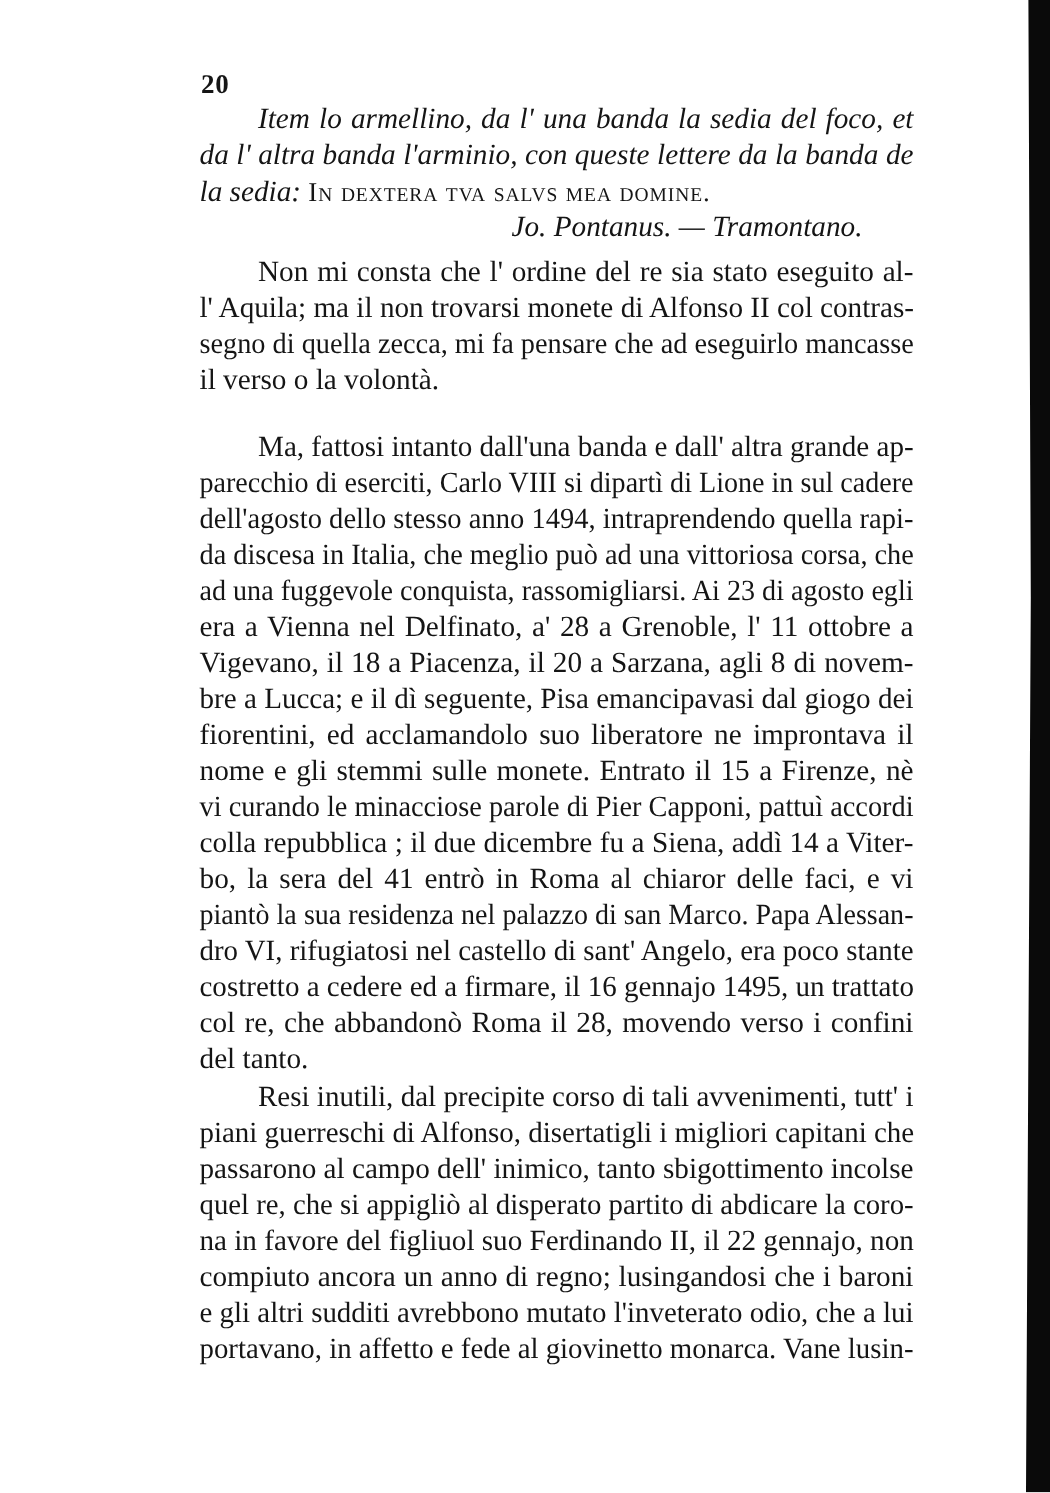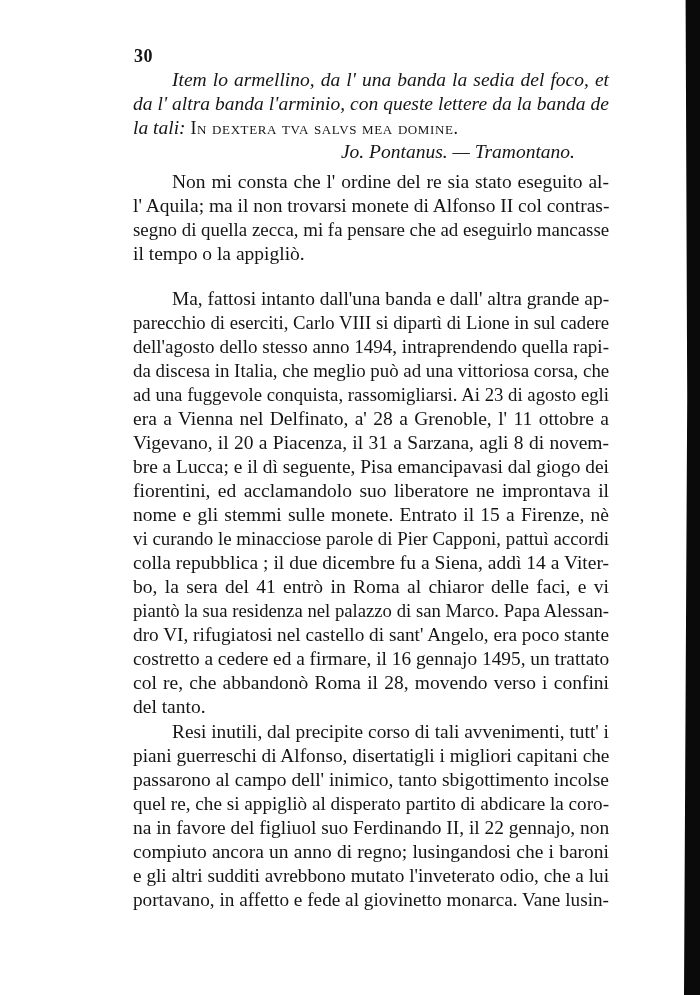--- a/index.html
+++ b/index.html
@@ -28,47 +28,47 @@
   .line.indent { left: 172px; width: 437px; }
   .line.italic { font-style: italic; }
   .line.right { text-align: right; text-align-last: right; }
   .sc { font-variant: small-caps; font-style: normal; font-size: 18px; letter-spacing: 0.6px; }
 </style>
 </head>
 <body>
 
 <div class="edge"></div>
 
-<div class="page-number">30</div>
+<div class="page-number">20</div>
 
 <div>
   <div class="line italic indent" style="top:68px">Item lo armellino, da l' una banda la sedia del foco, et</div>
   <div class="line italic" style="top:92px">da l' altra banda l'arminio, con queste lettere da la banda de</div>
   <div class="line italic last" style="top:116px">
-    <span>la tali:</span>
+    <span>la sedia:</span>
     <span class="sc">In dextera tva salvs mea domine.</span>
   </div>
   <div class="line italic right" style="top:140px; left:330px; width:245px;">Jo. Pontanus. — Tramontano.</div>
 </div>
 
 <div>
   <div class="line indent" style="top:170px">Non mi consta  che  l' ordine  del re sia stato eseguito al-</div>
   <div class="line" style="top: 194px; transform: scaleX(0.9979); width: 477px;">l' Aquila; ma  il non trovarsi monete di Alfonso II col contras-</div>
   <div class="line" style="top: 218px; transform: scaleX(0.9675); width: 492px;">segno di quella zecca, mi fa pensare che ad eseguirlo mancasse</div>
-  <div class="line last" style="top:242px">il tempo o la appigliò.</div>
+  <div class="line last" style="top:242px">il verso o la volontà.</div>
 </div>
 
 <div>
   <div class="line indent" style="top: 287px; transform: scaleX(0.9954); width: 439px;">Ma, fattosi intanto dall'una banda e dall' altra grande ap-</div>
   <div class="line" style="top: 311px; transform: scaleX(0.9597); width: 496px;">parecchio di eserciti, Carlo VIII si dipartì di Lione in sul cadere</div>
   <div class="line" style="top: 335px; transform: scaleX(0.9754); width: 488px;">dell'agosto dello stesso anno 1494, intraprendendo quella rapi-</div>
   <div class="line" style="top: 359px; transform: scaleX(0.9675); width: 492px;">da discesa in Italia, che meglio può ad una vittoriosa corsa, che</div>
   <div class="line" style="top: 383px; transform: scaleX(0.9597); width: 496px;">ad una  fuggevole conquista, rassomigliarsi. Ai 23 di agosto egli</div>
   <div class="line" style="top:407px">era a Vienna nel Delfinato, a' 28  a  Grenoble,  l' 11  ottobre  a</div>
-  <div class="line" style="top:431px">Vigevano, il 20 a Piacenza, il 31 a Sarzana, agli 8  di  novem-</div>
+  <div class="line" style="top:431px">Vigevano, il 18 a Piacenza, il 20 a Sarzana, agli 8  di  novem-</div>
   <div class="line" style="top: 455px; transform: scaleX(0.9937); width: 479px;">bre a Lucca; e il dì seguente, Pisa emancipavasi dal giogo dei</div>
   <div class="line" style="top:479px">fiorentini, ed  acclamandolo  suo  liberatore  ne  improntava  il</div>
   <div class="line" style="top:503px">nome e gli  stemmi sulle monete. Entrato il  15  a  Firenze,  nè</div>
   <div class="line" style="top: 527px; transform: scaleX(0.9675); width: 492px;">vi curando  le minacciose parole di Pier Capponi, pattuì accordi</div>
   <div class="line" style="top:551px">colla repubblica ; il due dicembre fu a Siena, addì 14 a Viter-</div>
   <div class="line" style="top:575px">bo, la sera del 41 entrò in  Roma  al  chiaror  delle  faci,  e  vi</div>
   <div class="line" style="top: 599px; transform: scaleX(0.9577); width: 497px;">piantò la sua residenza nel palazzo di san Marco. Papa Alessan-</div>
   <div class="line" style="top: 623px; transform: scaleX(0.9876); width: 482px;">dro VI, rifugiatosi  nel  castello di sant' Angelo, era poco stante</div>
   <div class="line" style="top: 647px; transform: scaleX(0.9917); width: 480px;">costretto a cedere ed a firmare, il 16 gennajo 1495, un trattato</div>
   <div class="line" style="top:671px">col re, che abbandonò Roma il  28,  movendo  verso i confini</div>

